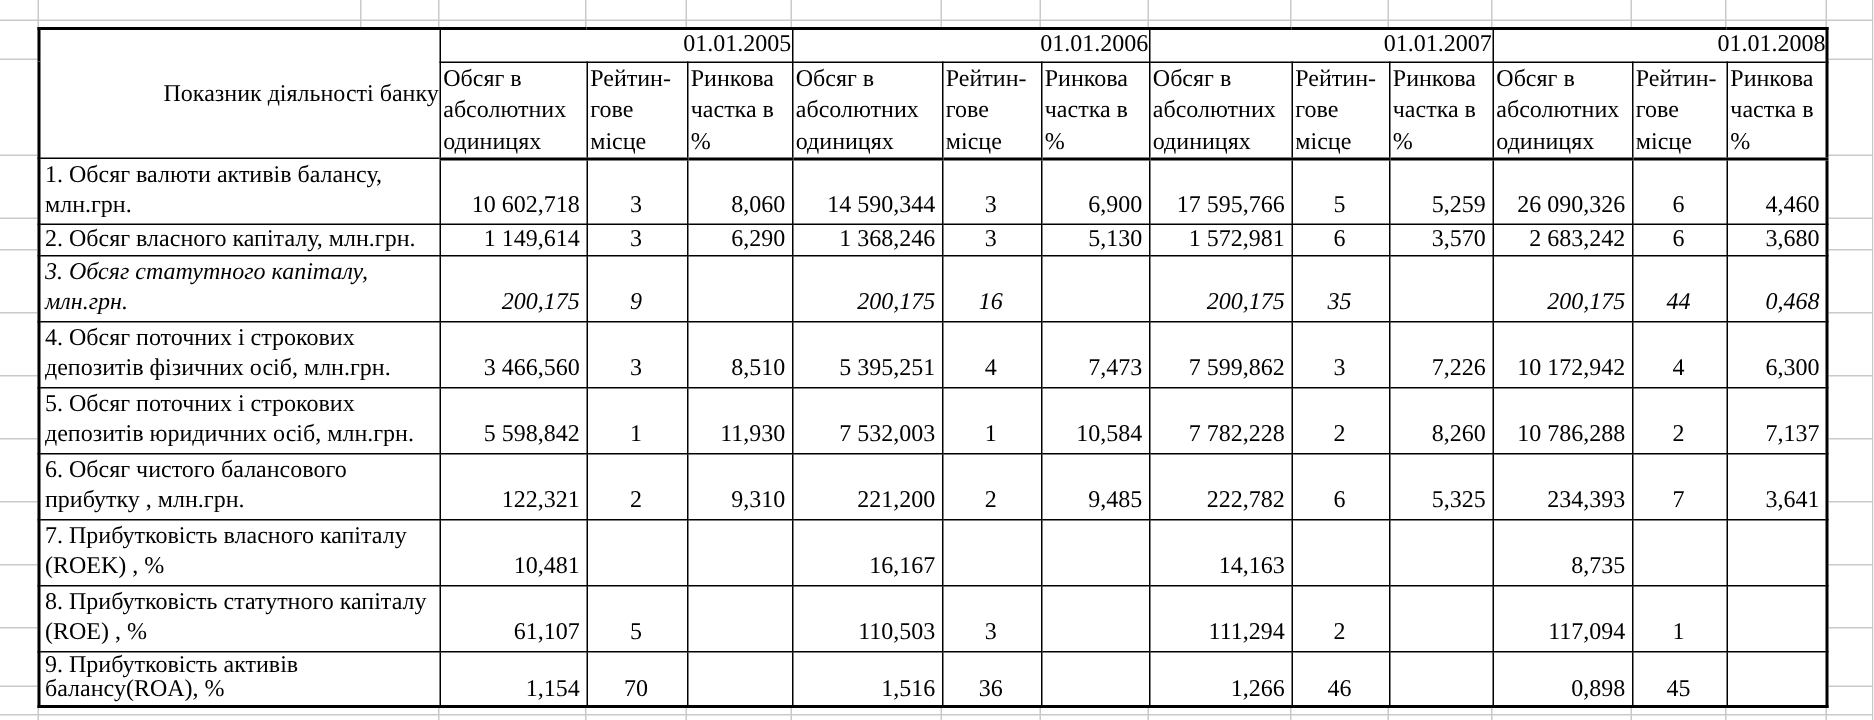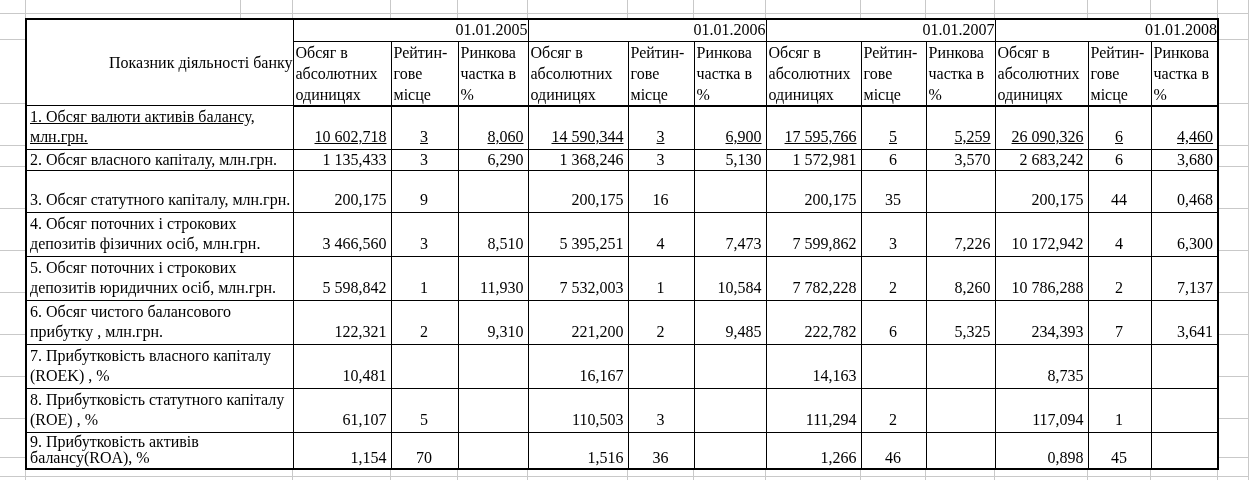--- a/index.html
+++ b/index.html
@@ -121,51 +121,51 @@
         <th>Ринкова частка в %</th>
         <th>Обсяг в абсолютних одиницях</th>
         <th>Рейтин-гове місце</th>
         <th>Ринкова частка в %</th>
         <th>Обсяг в абсолютних одиницях</th>
         <th>Рейтин-гове місце</th>
         <th>Ринкова частка в %</th>
       </tr>
     </thead>
     <tbody>
-        <tr style="height: 42px; text-decoration: underline;">
+        <tr style="height: 42px;">
           <td class="label">1. Обсяг валюти активів балансу, млн.грн.</td>
           <td class="num">10 602,718</td>
           <td class="rank">3</td>
           <td class="num">8,060</td>
           <td class="num">14 590,344</td>
           <td class="rank">3</td>
           <td class="num">6,900</td>
           <td class="num">17 595,766</td>
           <td class="rank">5</td>
           <td class="num">5,259</td>
           <td class="num">26 090,326</td>
           <td class="rank">6</td>
           <td class="num">4,460</td>
         </tr>
         <tr class="tight" style="height: 21px;">
           <td class="label">2. Обсяг власного капіталу, млн.грн.</td>
-          <td class="num">1 135,433</td>
+          <td class="num">1 149,614</td>
           <td class="rank">3</td>
           <td class="num">6,290</td>
           <td class="num">1 368,246</td>
           <td class="rank">3</td>
           <td class="num">5,130</td>
           <td class="num">1 572,981</td>
           <td class="rank">6</td>
           <td class="num">3,570</td>
           <td class="num">2 683,242</td>
           <td class="rank">6</td>
           <td class="num">3,680</td>
         </tr>
-        <tr style="height: 42px;">
+        <tr style="height: 42px; font-style: italic;">
           <td class="label">3. Обсяг статутного капіталу, млн.грн.</td>
           <td class="num">200,175</td>
           <td class="rank">9</td>
           <td class="num"></td>
           <td class="num">200,175</td>
           <td class="rank">16</td>
           <td class="num"></td>
           <td class="num">200,175</td>
           <td class="rank">35</td>
           <td class="num"></td>

